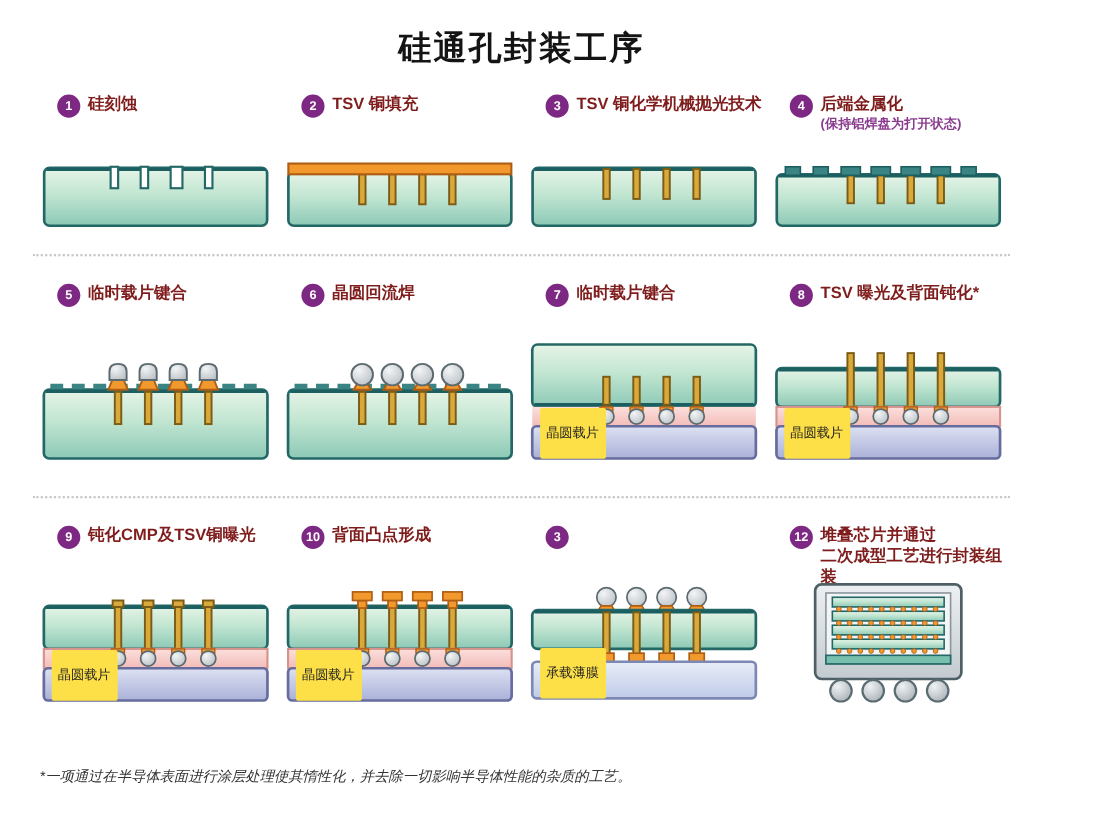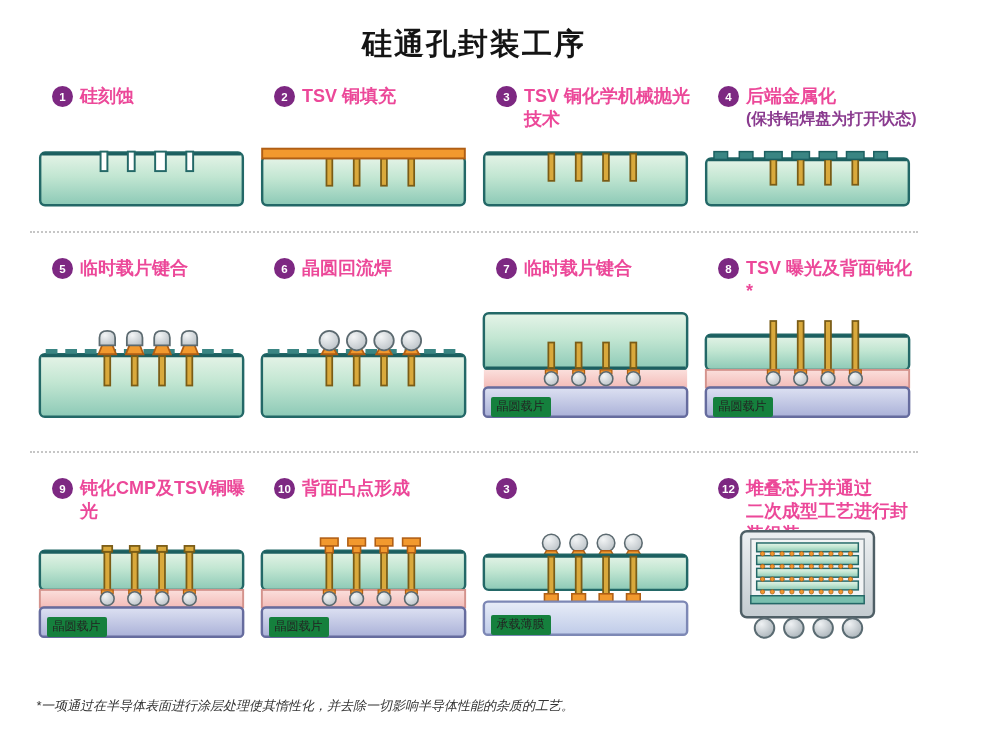--- a/index.html
+++ b/index.html
@@ -18,28 +18,28 @@
   .grid-row.row23{padding:24px 0 26px;}
   .cell{display:flex;flex-direction:column;}
   .step-header{display:flex;align-items:flex-start;gap:7px;padding-left:22px;height:52px;}
   .row23 .step-header{height:48px;}
   .badge{
     flex:0 0 auto;width:21px;height:21px;border-radius:50%;
     background:#7d2882;color:#fff;font-size:11.5px;font-weight:bold;
     display:flex;align-items:center;justify-content:center;margin-top:1px;
   }
   .htext{display:flex;flex-direction:column;}
-  .t1,.t2{font-size:18px;font-weight:bold;color:#ec4899;line-height:1.28;}
-  .note{font-size:16px;font-weight:bold;color:#8a3b8f;line-height:1.35;}
+  .t1,.t2{font-size:15px;font-weight:bold;color:#7f1d1d;line-height:1.28;}
+  .note{font-size:12px;font-weight:bold;color:#8a3b8f;line-height:1.35;}
   .illus{position:relative;width:215px;margin:0 auto;}
   .illus svg{display:block;width:215px;}
   .row1 .illus svg{height:76px;}
   .row23 .illus svg{height:120px;}
   .chip-label{
-    position:absolute;left:13px;background:#15803d;padding:2px 6px;
+    position:absolute;left:13px;background:#fde047;padding:15px 6px;
     font-size:12px;color:#222;border-radius:2px;line-height:1.3;white-space:nowrap;
   }
   .lab-carrier{bottom:8px;}
   .lab-film{bottom:10px;}
   .footnote{font-size:13px;color:#333;padding:26px 6px 0;font-style:italic;}
 </style>
 </head>
 <body>
 
 <svg width="0" height="0" style="position:absolute" aria-hidden="true">

